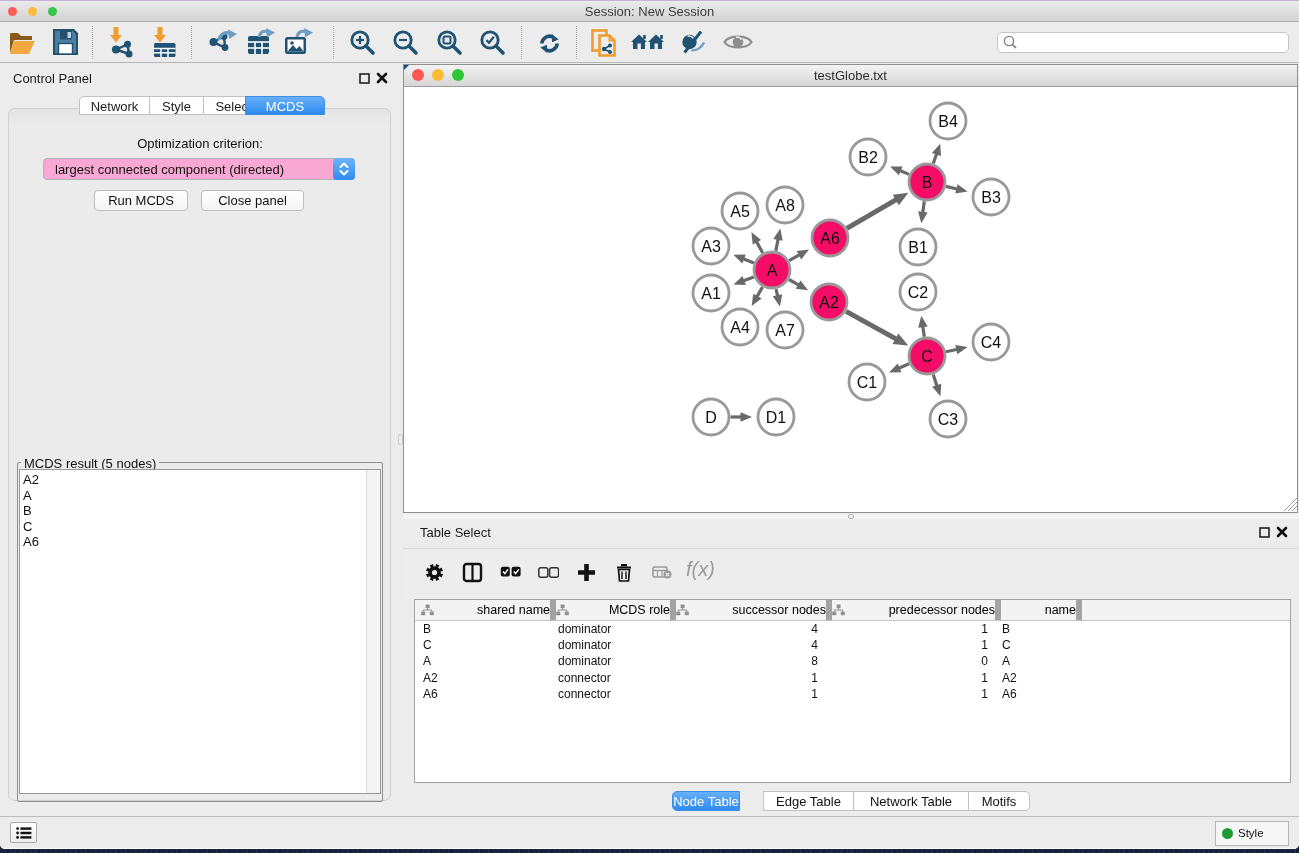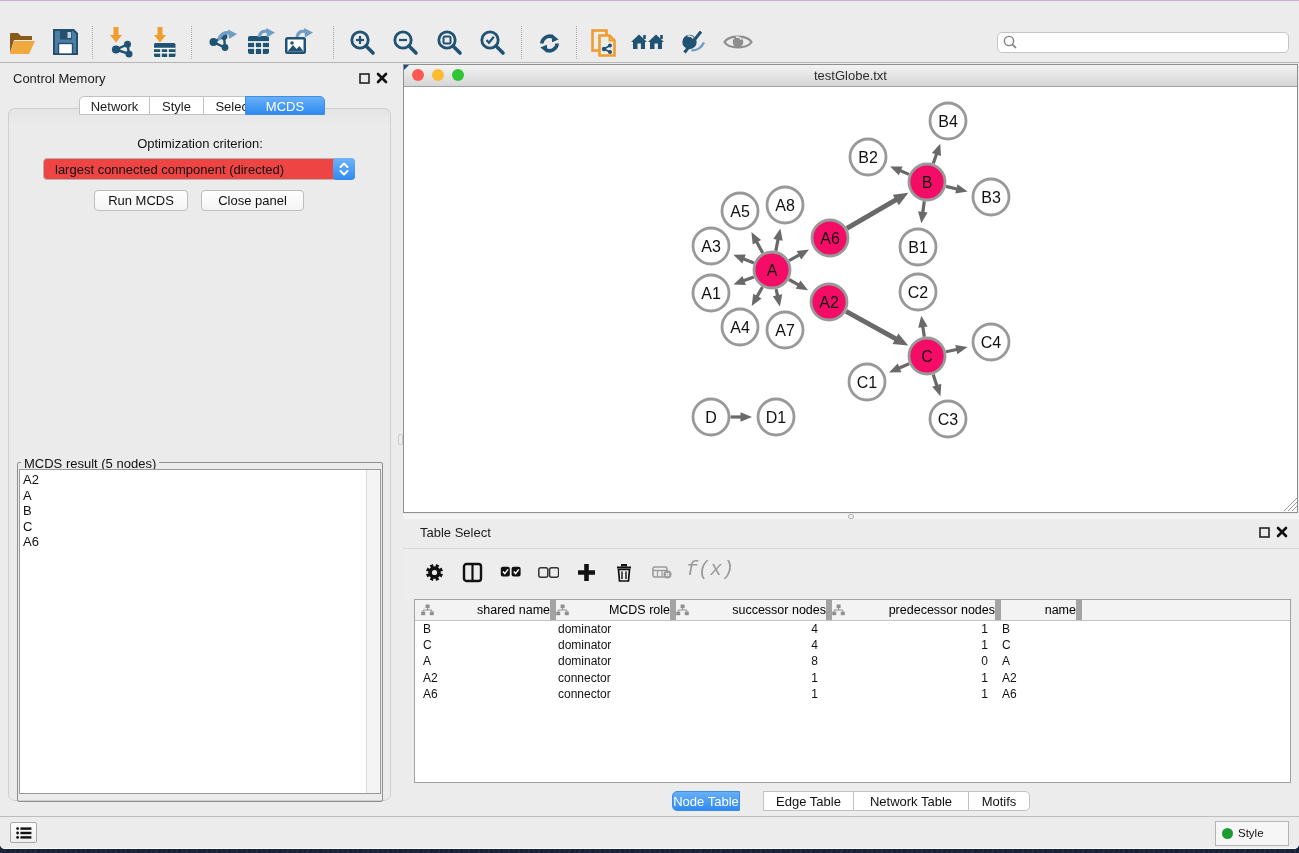--- a/index.html
+++ b/index.html
@@ -22,20 +22,26 @@
 .glight{position:absolute;width:12px;height:12px;border-radius:50%;top:69px}
 .th{position:absolute;top:600px;height:20px;line-height:21px;font-size:12.5px;color:#000000;
  text-align:right;border-right:6px solid #a3a3a3}
 .td{position:absolute;height:16px;line-height:16px;font-size:12px;color:#111}
 .btab{position:absolute;top:791px;height:20px;background:#fff;border:1px solid #c2c2c2;
  font-size:13px;color:#111;text-align:center;line-height:19px;box-sizing:border-box}
 </style></head>
 <body>
 <div id="win">
 <div style="position:absolute;left:0;top:0;width:1299px;height:1px;background:#c9aed8"></div>
+<div id="titlebar">
+      <div class="light" style="left:8px;background:#fc5b57"></div>
+      <div class="light" style="left:28px;background:#fdbc3f"></div>
+      <div class="light" style="left:48px;background:#34c748"></div>
+      <div style="position:absolute;left:0;top:0;width:100%;height:20px;line-height:21px;text-align:center;font-size:13px;color:#3c3c3c">Session: New Session</div>
+    </div>
 <div id="toolbar"></div>
 <div class="tsep" style="left:92px"></div>
 <div class="tsep" style="left:191px"></div>
 <div class="tsep" style="left:333px"></div>
 <div class="tsep" style="left:521px"></div>
 <div class="tsep" style="left:576px"></div>
 <div style="position:absolute;left:997px;top:32px;width:290px;height:19px;background:#fff;border:1px solid #c5c5c5;border-radius:5px"></div>
 <svg class="abs" style="left:1003px;top:35px" width="15" height="15" viewBox="0 0 15 15">
       <circle cx="6" cy="6" r="4.6" fill="none" stroke="#7d7d7d" stroke-width="1.4"></circle>
       <line x1="9.4" y1="9.4" x2="13" y2="13" stroke="#7d7d7d" stroke-width="1.6"></line>
@@ -154,34 +160,34 @@
       <circle cx="11.5" cy="11" r="7.2" fill="#1f5273"></circle>
       <path d="M15.5 7.5 A5.5 5 0 0 0 9.5 5.2" fill="none" stroke="#ececec" stroke-width="1.6"></path>
       <line x1="23" y1="0.5" x2="6.5" y2="21.5" stroke="#1f5273" stroke-width="3"></line>
       <path d="M13.5 19.5 C19 19.5 23.5 16.5 26 11.5" fill="none" stroke="#6f9dc4" stroke-width="2.4"></path>
     </svg>
 <svg class="abs" style="left:723px;top:31px" width="30" height="22" viewBox="0 0 30 22">
       <path d="M1.5 11 C6 3.8 24 3.8 28.5 11 C24 18.2 6 18.2 1.5 11 Z" fill="none" stroke="#8e8e8e" stroke-width="2.3"></path>
       <circle cx="15" cy="11" r="5.3" fill="#8e8e8e"></circle>
       <path d="M18.5 8.5 A5 5 0 0 0 13 6.2" fill="none" stroke="#ececec" stroke-width="1.5"></path>
     </svg>
-<div style="position:absolute;left:13px;top:71px;font-size:13px;color:#1b1b1b">Control Memory</div>
+<div style="position:absolute;left:13px;top:71px;font-size:13px;color:#1b1b1b">Control Panel</div>
 <svg class="abs" style="left:359px;top:73px" width="11" height="11" viewBox="0 0 11 11">
       <rect x="1" y="1" width="9" height="9" fill="none" stroke="#222" stroke-width="1.6"></rect>
     </svg>
 <svg class="abs" style="left:376px;top:72px" width="12" height="12" viewBox="0 0 12 12">
       <path d="M2 2 L10 10 M10 2 L2 10" stroke="#111" stroke-width="2.6" stroke-linecap="round"></path>
     </svg>
 <div style="position:absolute;left:8px;top:108px;width:383px;height:693px;border:1px solid #cfcfcf;border-radius:7px;background:linear-gradient(#e5e5e5,#ebebeb 18px,#ebebeb);box-sizing:border-box"></div>
 <div class="tab" style="left:79px;width:71px;border-radius:5px 0 0 0">Network</div>
 <div class="tab" style="left:149px;width:55px">Style</div>
 <div class="tab" style="left:203px;width:61px">Select</div>
 <div class="tab" style="left:245px;width:80px;border-radius:0 5px 0 0;background:linear-gradient(#68aff8,#2e8bf0);color:#fff;border-color:#3d8de2">MCDS</div>
 <div style="position:absolute;left:8px;top:136px;width:384px;text-align:center;font-size:13px;color:#111">Optimization criterion:</div>
-<div style="position:absolute;left:43px;top:158px;width:312px;height:22px;background:#ef4444;border:1px solid #b3b3b3;border-radius:4px;font-size:13px;color:#111;line-height:21px;box-sizing:border-box;padding-left:11px">largest connected component (directed)</div>
+<div style="position:absolute;left:43px;top:158px;width:312px;height:22px;background:#f9a8d4;border:1px solid #b3b3b3;border-radius:4px;font-size:13px;color:#111;line-height:21px;box-sizing:border-box;padding-left:11px">largest connected component (directed)</div>
 <div style="position:absolute;left:333px;top:158px;width:22px;height:22px;border-radius:4px;background:linear-gradient(#6fb3f9,#2e8bf0)"></div>
 <svg class="abs" style="left:337px;top:161px" width="14" height="16" viewBox="0 0 14 16">
       <path d="M3.5 6 L7 2.5 L10.5 6" fill="none" stroke="#fff" stroke-width="2" stroke-linecap="round" stroke-linejoin="round"></path>
       <path d="M3.5 10 L7 13.5 L10.5 10" fill="none" stroke="#fff" stroke-width="2" stroke-linecap="round" stroke-linejoin="round"></path>
     </svg>
 <div class="btn" style="left:94px;width:94px">Run MCDS</div>
 <div class="btn" style="left:201px;width:103px">Close panel</div>
 <div style="position:absolute;left:17px;top:462px;width:366px;height:340px;border:1px solid #8f8f8f;border-radius:2px;box-sizing:border-box"></div>
 <div style="position:absolute;left:21px;top:456px;background:#ebebeb;padding:0 3px;font-size:13px;color:#111">MCDS result (5 nodes)</div>
 <div style="position:absolute;left:19px;top:469px;width:362px;height:325px;background:#fff;border:1px solid #999;box-sizing:border-box">
@@ -332,21 +338,21 @@
       <line x1="11" y1="9.5" x2="11" y2="17" stroke="#111" stroke-width="1.4"></line>
     </svg>
 <svg class="abs" style="left:652px;top:566px" width="20" height="13" viewBox="0 0 20 13">
       <rect x="1" y="1" width="14" height="10" rx="1.5" fill="none" stroke="#9a9a9a" stroke-width="1.6"></rect>
       <line x1="1" y1="4.5" x2="15" y2="4.5" stroke="#9a9a9a" stroke-width="1.4"></line>
       <line x1="5.5" y1="4.5" x2="5.5" y2="11" stroke="#9a9a9a" stroke-width="1.2"></line>
       <line x1="10" y1="4.5" x2="10" y2="11" stroke="#9a9a9a" stroke-width="1.2"></line>
       <circle cx="15.5" cy="8.5" r="4" fill="#9a9a9a"></circle>
       <path d="M13.8 6.8 L17.2 10.2 M17.2 6.8 L13.8 10.2" stroke="#ededed" stroke-width="1.2"></path>
     </svg>
-<div style="position:absolute;left:686px;top:558px;width:40px;font-family:Liberation Mono, monospace;font-style:italic;font-size:20px;color:#9a9a9a"><i>f(x)</i></div>
+<div style="position:absolute;left:686px;top:558px;width:40px;font-family:Liberation Sans, sans-serif;font-style:italic;font-size:20px;color:#9a9a9a"><i>f(x)</i></div>
 <div style="position:absolute;left:414px;top:599px;width:877px;height:184px;background:#fff;border:1px solid #a2a2a2;box-sizing:border-box"></div>
 <div style="position:absolute;left:415px;top:600px;width:875px;height:20px;background:#f3f3f3;border-bottom:1px solid #c4c4c4"></div>
 <div class="th" style="left:415px;width:135px">shared name</div>
 <div class="th" style="left:550px;width:120px">MCDS role</div>
 <div class="th" style="left:670px;width:156px">successor nodes</div>
 <div class="th" style="left:826px;width:169px">predecessor nodes</div>
 <div class="th" style="left:995px;width:81px">name</div>
 <svg class="abs" style="left:421px;top:604px" width="13" height="12" viewBox="0 0 13 12">
       <g fill="#909090">
         <rect x="4.6" y="0.5" width="4" height="3.6"></rect>

